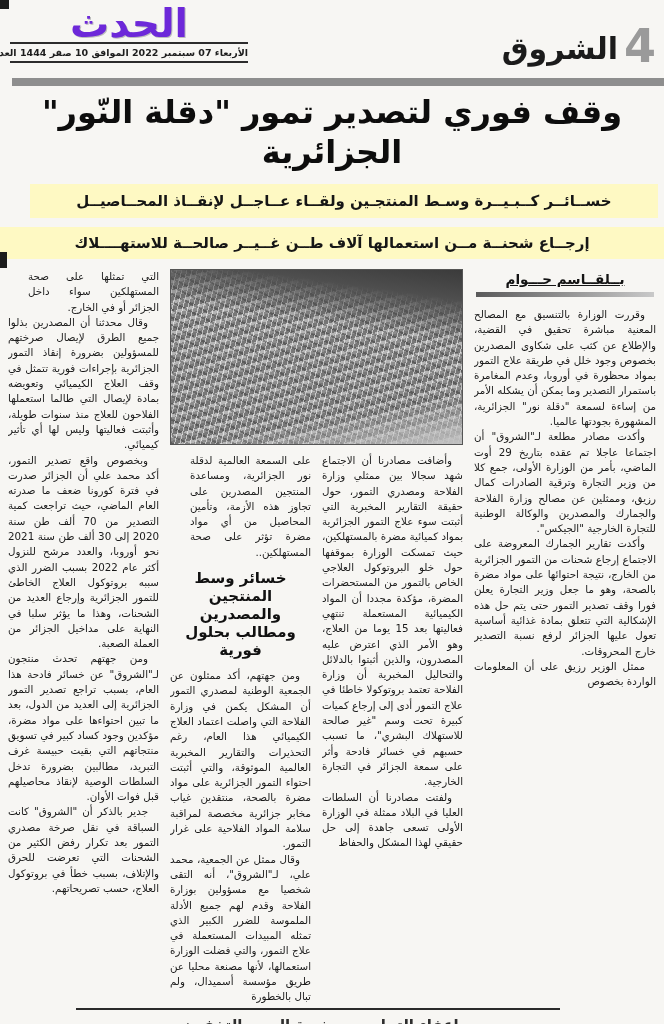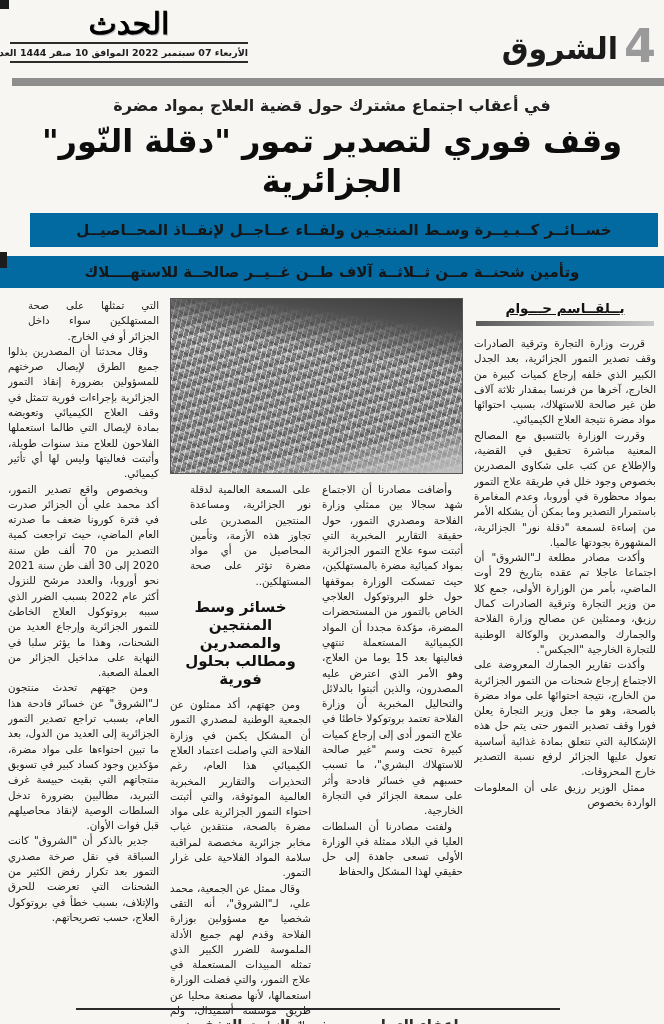--- a/index.html
+++ b/index.html
@@ -21,40 +21,39 @@
     font-size:46px;line-height:40px;font-weight:bold;color:#9a9a9a;
     font-family:"DejaVu Sans",sans-serif;
   }
   .brand-name{
     font-size:30px;line-height:34px;font-weight:bold;color:#1b1b1b;letter-spacing:-1px;
   }
   .section-block{
     position:absolute;top:8px;left:10px;width:238px;text-align:center;
   }
   .section-name{
-    font-size:30px;line-height:32px;font-weight:bold;color:#000000;
+    font-size:39px;line-height:32px;font-weight:bold;color:#6d28d9;
     text-shadow:1px 1px 0 #bdbdbd;
-    font-family:Liberation Serif, serif;
   }
   .section-rule{height:2px;background:#2c2c2c;margin:2px 0 3px;}
   .date-line{
     font-size:9.5px;font-weight:bold;color:#1d1d1d;white-space:nowrap;
     padding-bottom:3px;border-bottom:2px solid #2c2c2c;
   }
   .header-bar{position:absolute;bottom:0;left:12px;right:0;height:8px;background:#8e8e8e;}
   
   .kicker{
     margin-top:10px;text-align:center;font-size:16px;font-weight:bold;color:#222;
   }
   .main-headline{
     margin:6px 14px 0;text-align:center;font-size:32px;line-height:1.25;
     font-weight:bold;color:#0d0d0d;
   }
   .deck{
-    background:#0369a1;font-weight:bold;text-align:center;color:#161616;
+    background:#fef9c3;font-weight:bold;text-align:center;color:#161616;
   }
   .deck1{margin:12px 6px 0 30px;font-size:15px;padding:8px 4px;}
   .deck2{margin:9px 0 0;font-size:15px;padding:7px 4px;}
   
   .cols{
     display:grid;grid-template-columns:182px 1fr 151px;gap:11px;
     padding:10px 8px 0;height:898px;box-sizing:border-box;
   }
   .col{overflow:hidden;}
   .byline{padding-top:2px;}
@@ -101,33 +100,31 @@
       <span class="brand-name">الشروق</span>
     </div>
     <div class="section-block">
       <div class="section-name">الحدث</div>
       <div class="section-rule"></div>
       <div class="date-line">الأربعاء 07 سبتمبر 2022 الموافق 10 صفر 1444 العدد 7193</div>
     </div>
     <div class="header-bar"></div>
   </div>
 
-  <div class="kicker">في أعقاب اجتماع مشترك حول قضية العلاج بمواد مضرة</div>
   <h1 class="main-headline">وقف فوري لتصدير تمور "دقلة النّور" الجزائرية</h1>
   <div class="deck deck1">خســائــر كــبـيــرة وسـط المنتجـين ولقــاء عــاجــل لإنقــاذ المحــاصيــل</div>
-  <div class="deck deck2">وتأمين شحنــة مــن ثــلاثــة آلاف طــن غــيــر صالحــة للاستهــــلاك</div>
+  <div class="deck deck2">إرجــاع شحنــة مــن استعمالها آلاف طــن غــيــر صالحــة للاستهــــلاك</div>
 
   <div class="cols">
 
     <section class="col">
       <div class="byline">
         <div class="byline-name">بــلقــاسم حـــوام</div>
         <div class="byline-rule"></div>
       </div>
-      <p class="para">قررت وزارة التجارة وترقية الصادرات وقف تصدير التمور الجزائرية، بعد الجدل الكبير الذي خلفه إرجاع كميات كبيرة من الخارج، آخرها من فرنسا بمقدار ثلاثة آلاف طن غير صالحة للاستهلاك، بسبب احتوائها مواد مضرة نتيجة العلاج الكيميائي.</p>
       <p class="para">وقررت الوزارة بالتنسيق مع المصالح المعنية مباشرة تحقيق في القضية، والإطلاع عن كثب على شكاوى المصدرين بخصوص وجود خلل في طريقة علاج التمور بمواد محظورة في أوروبا، وعدم المغامرة باستمرار التصدير وما يمكن أن يشكله الأمر من إساءة لسمعة "دقلة نور" الجزائرية، المشهورة بجودتها عالميا.</p>
       <p class="para">وأكدت مصادر مطلعة لـ"الشروق" أن اجتماعا عاجلا تم عقده بتاريخ 29 أوت الماضي، بأمر من الوزارة الأولى، جمع كلا من وزير التجارة وترقية الصادرات كمال رزيق، وممثلين عن مصالح وزارة الفلاحة والجمارك والمصدرين والوكالة الوطنية للتجارة الخارجية "الجيكس".</p>
       <p class="para">وأكدت تقارير الجمارك المعروضة على الاجتماع إرجاع شحنات من التمور الجزائرية من الخارج، نتيجة احتوائها على مواد مضرة بالصحة، وهو ما جعل وزير التجارة يعلن فورا وقف تصدير التمور حتى يتم حل هذه الإشكالية التي تتعلق بمادة غذائية أساسية تعول عليها الجزائر لرفع نسبة التصدير خارج المحروقات.</p>
       <p class="para">ممثل الوزير رزيق على أن المعلومات الواردة بخصوص</p>
     </section>
 
     <div class="mid">
       <div class="photo"></div>
       <div class="midcols">
         <section class="col">

